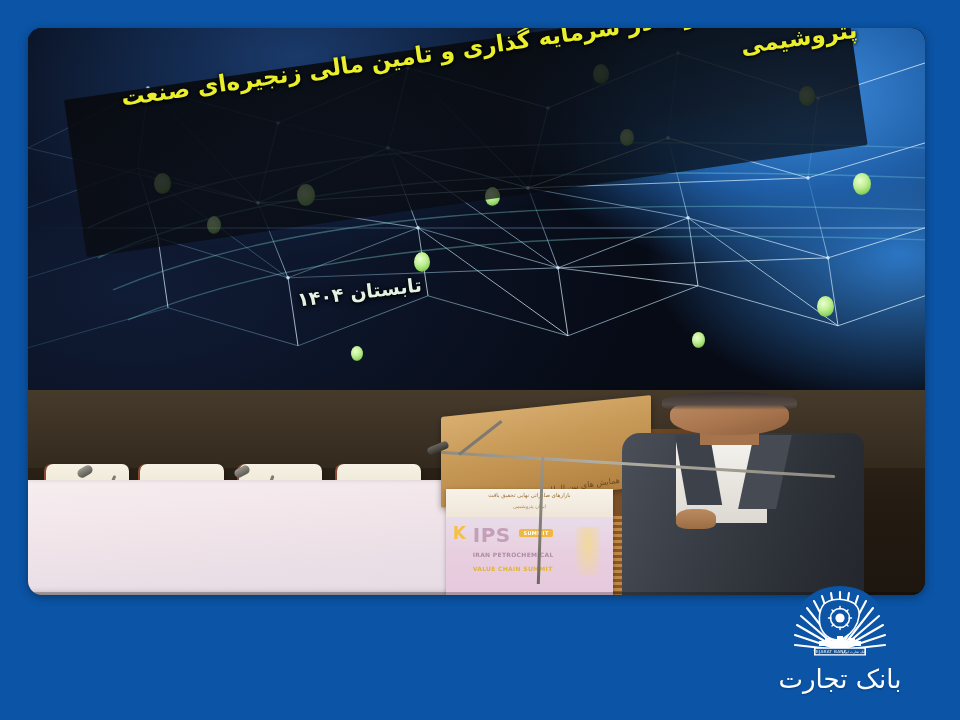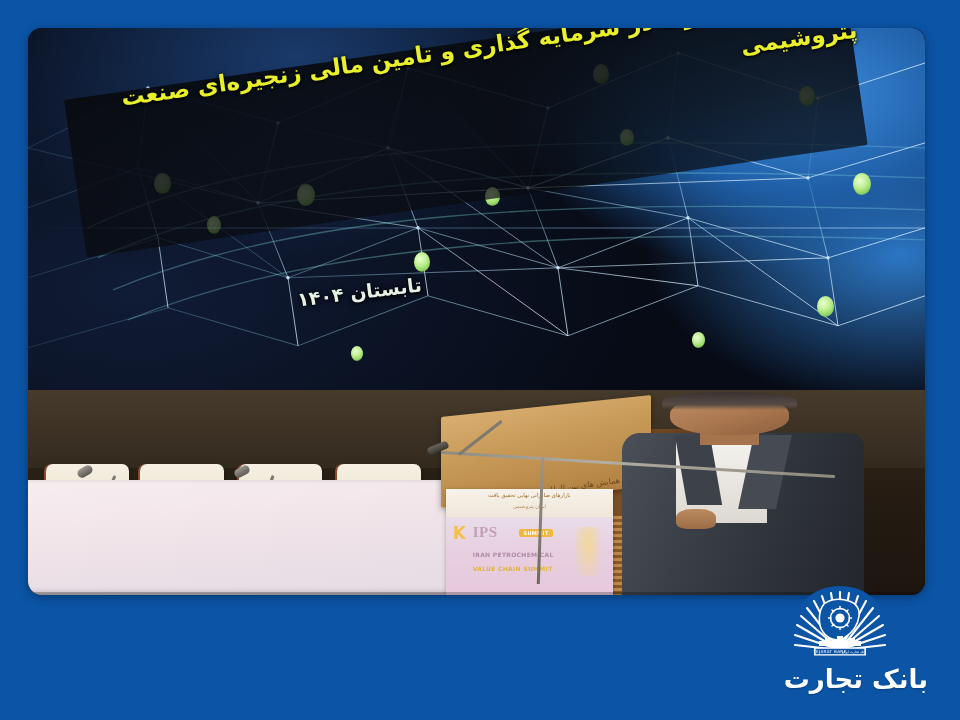--- a/index.html
+++ b/index.html
@@ -199,21 +199,21 @@
   .banner-fa2{
     position:absolute;left:0;top:13%;width:100%;text-align:center;
     color:#b08a52;font-size:5px;direction:rtl;
   }
   .ips-k{
     position:absolute;left:4%;top:34%;
     color:#f4c04a;font-size:17px;font-weight:bold;line-height:1;
   }
   .ips-word{
     position:absolute;left:16%;top:34%;
-    color:#c4a0b8;font-size:15px;font-weight:bold;line-height:1;letter-spacing:.5px;font-family:Liberation Serif, serif;
+    color:#c4a0b8;font-size:20px;font-weight:bold;line-height:1;letter-spacing:.5px;
   }
   .ips-badge{
     position:absolute;left:44%;top:38%;
     background:#f0b840;color:#fff;font-size:5px;font-weight:bold;
     padding:1px 4px;border-radius:2px;letter-spacing:.4px;
   }
   .ips-sub1{
     position:absolute;left:16%;top:58%;
     color:#b08aa6;font-size:6px;font-weight:bold;letter-spacing:.3px;
   }
@@ -303,25 +303,24 @@
     position:absolute;right:32px;bottom:18px;
     width:176px;height:118px;
     text-align:center;
   }
   .emblem{
     position:relative;margin:0 auto;width:108px;height:80px;
   }
   .brand-name{
     margin-top:2px;
     color:#ffffff;
-    font-size:26px;font-weight:bold;
+    font-size:26px;font-weight:normal;
     letter-spacing:0;direction:rtl;
     line-height:1;
     text-shadow:0 1px 2px rgba(0,0,0,.25);
-    text-align:right;
   }
 </style>
 </head>
 <body>
 
 <div id="news-card">
 
   <div id="photo">
 
     <div class="screen">

